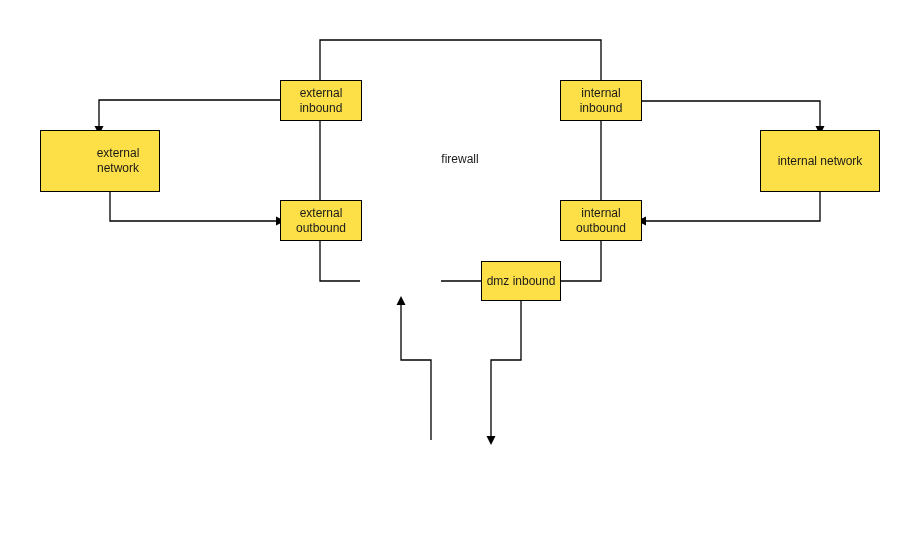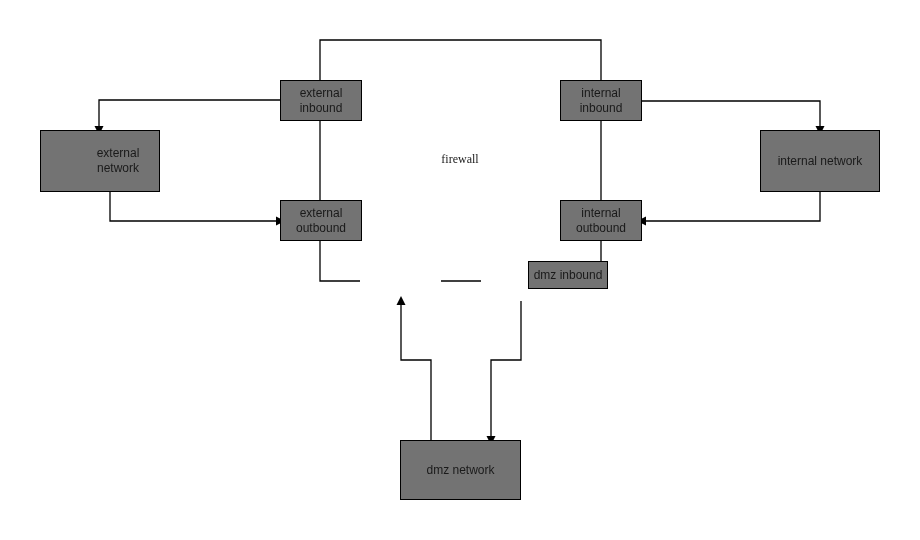--- a/index.html
+++ b/index.html
@@ -23,42 +23,41 @@
     position: absolute;
     left: 0;
     top: 0;
     width: 920px;
     height: 540px;
   }
   .node {
     position: absolute;
     box-sizing: border-box;
     border: 1px solid #000000;
-    background: #737373;
+    background: #fde047;
     color: #1a1a1a;
     font-size: 12px;
     line-height: 15px;
     display: flex;
     align-items: center;
     justify-content: center;
     text-align: center;
     white-space: pre-line;
     z-index: 2;
   }
   .plain-label {
     position: absolute;
     color: #1a1a1a;
     font-size: 12px;
     line-height: 15px;
     text-align: left;
     display: flex;
     align-items: center;
     justify-content: center;
     z-index: 2;
-    font-family: Liberation Serif, serif;
   }
 </style>
 </head>
 <body>
 
 <div id="canvas">
 
   <svg id="wires" viewBox="0 0 920 540" xmlns="http://www.w3.org/2000/svg">
     <g id="edge-group" fill="none" stroke="#000000" stroke-width="1.3" shape-rendering="geometricPrecision">
         <polyline points="320,80 320,40 601,40 601,80" stroke="#000000" fill="none" stroke-width="1.3"></polyline>
@@ -87,18 +86,17 @@
   <div class="node" style="left: 280px; top: 80px; width: 82px; height: 41px; border-color: rgb(0, 0, 0); color: rgb(26, 26, 26);">external
 inbound</div>
   <div class="node" style="left: 560px; top: 80px; width: 82px; height: 41px; border-color: rgb(0, 0, 0); color: rgb(26, 26, 26);">internal
 inbound</div>
   <div class="node" style="left: 40px; top: 130px; width: 120px; height: 62px; border-color: rgb(0, 0, 0); color: rgb(26, 26, 26); padding-left: 36px;">external network</div>
   <div class="node" style="left: 760px; top: 130px; width: 120px; height: 62px; border-color: rgb(0, 0, 0); color: rgb(26, 26, 26);">internal network</div>
   <div class="node" style="left: 280px; top: 200px; width: 82px; height: 41px; border-color: rgb(0, 0, 0); color: rgb(26, 26, 26);">external
 outbound</div>
   <div class="node" style="left: 560px; top: 200px; width: 82px; height: 41px; border-color: rgb(0, 0, 0); color: rgb(26, 26, 26);">internal
 outbound</div>
-  <div class="node" style="left: 481px; top: 261px; width: 80px; height: 28px; border-color: rgb(0, 0, 0); color: rgb(26, 26, 26); margin-left: 47px;">dmz inbound</div>
-  <div class="node" style="left: 400px; top: 440px; width: 121px; height: 60px; border-color: rgb(0, 0, 0); color: rgb(26, 26, 26);">dmz network</div>
+  <div class="node" style="left: 481px; top: 261px; width: 80px; height: 40px; border-color: rgb(0, 0, 0); color: rgb(26, 26, 26);">dmz inbound</div>
 
   <div class="plain-label" style="left: 420px; top: 148px; width: 80px; height: 22px; color: rgb(26, 26, 26);">firewall</div>
 
 </div>
 
 </body></html>

